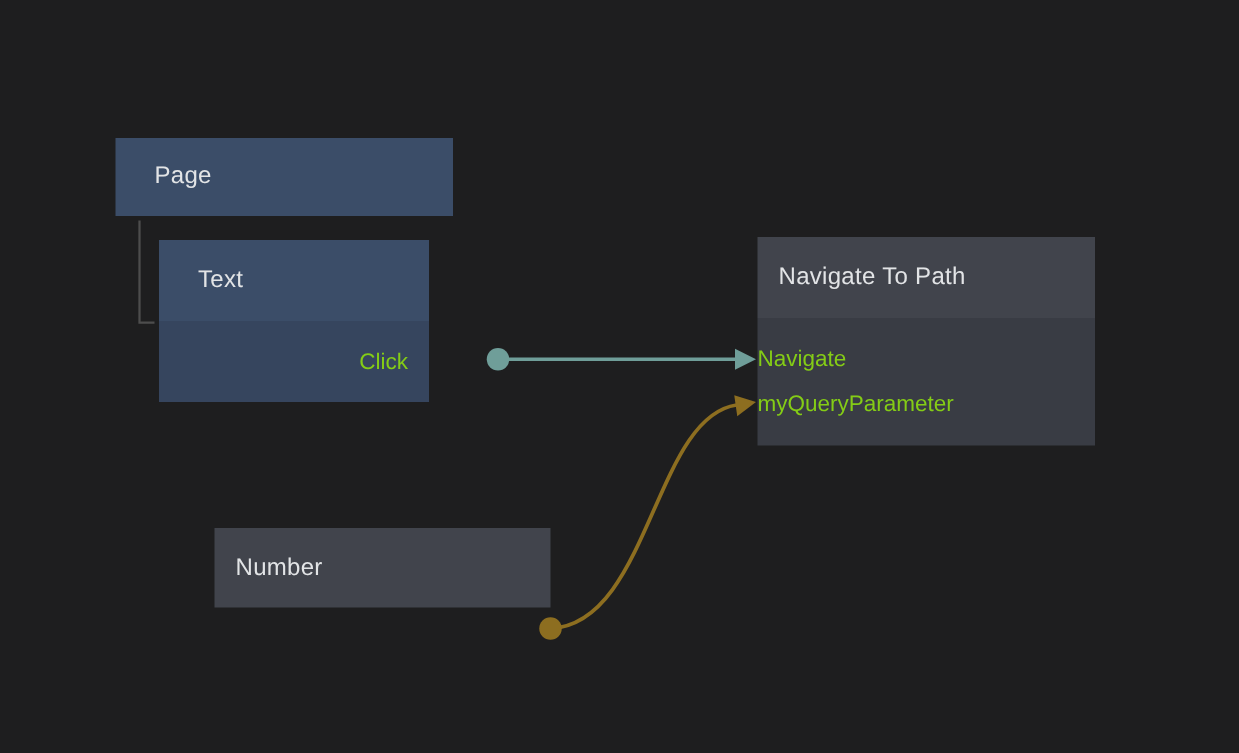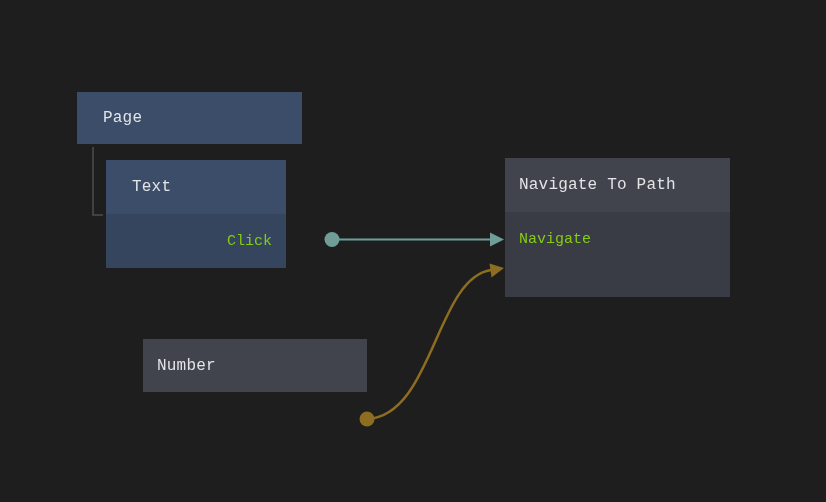--- a/index.html
+++ b/index.html
@@ -21,21 +21,20 @@
     position: absolute;
     left: 0; top: 0;
     width: 826px; height: 502px;
     pointer-events: none;
   }
   .wires * { pointer-events: auto; }
   .node {
     position: absolute;
     box-sizing: border-box;
     color: #e2e4e6;
-    font-family: Liberation Mono, monospace;
   }
   .node-header {
     display: flex;
     align-items: center;
     font-size: 16px;
     letter-spacing: 0.2px;
     color: #e2e4e6;
     box-sizing: border-box;
   }
   .node-body { box-sizing: border-box; }
@@ -46,21 +45,21 @@
   .node-logic .node-header { background: #41444c; padding-left: 14px; }
   .node-logic .node-body   { background: #393c44; }
   .port-row {
     height: 30px;
     display: flex;
     align-items: center;
     font-size: 15px;
     color: #84cc16;
   }
   .port-row.out { justify-content: flex-end; padding-right: 14px; }
-  .port-row.in  { justify-content: flex-start; padding-left: 14px; }
+  .port-row.in  { justify-content: flex-start; }
   .hierarchy-line { stroke: #4d4d4d; stroke-width: 1.5; fill: none; }
   .wire { fill: none; stroke-width: 2.2; }
 </style>
 </head>
 <body>
 
 <div class="canvas">
 
   <svg class="wires" width="826" height="502" viewBox="0 0 826 502">
 
@@ -93,22 +92,25 @@
   </div>
 
   <div class="node node-logic" style="left:505px; top:158px; width:225px; height:139px;">
     <div class="node-header" style="height:54px;">
       <span>Navigate To Path</span>
     </div>
     <div class="node-body" style="height:85px; padding-top:12px;">
       <div class="port-row in">
         <span>Navigate</span>
       </div>
+      <div class="port-row in">
+        <span>myQueryParameter</span>
+      </div>
     </div>
   </div>
 
   <div class="node node-logic" style="left:143px; top:339px; width:224px; height:107px;">
-    <div class="node-header" style="height:53px;">
+    <div class="node-header" style="height:53px;margin-top:13px;">
       <span>Number</span>
     </div>
   </div>
 
 </div>
 
 </body></html>

